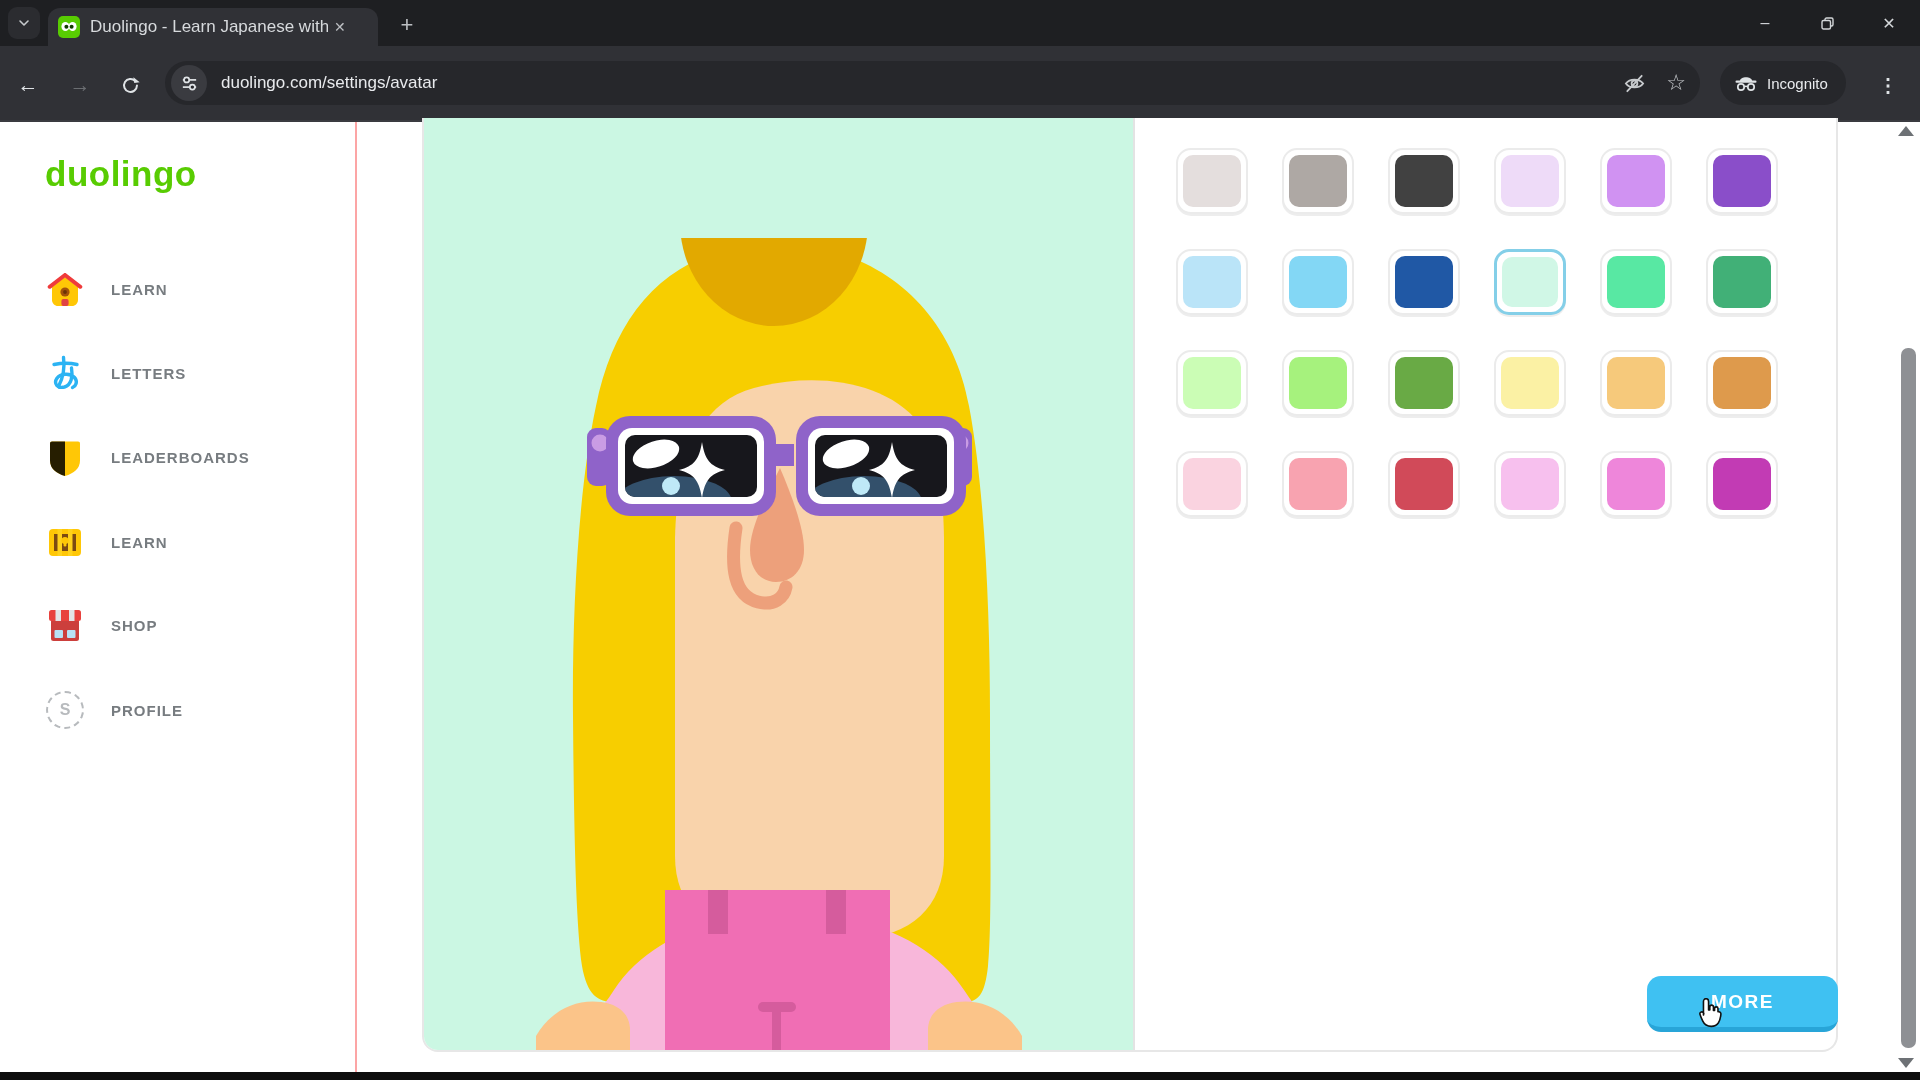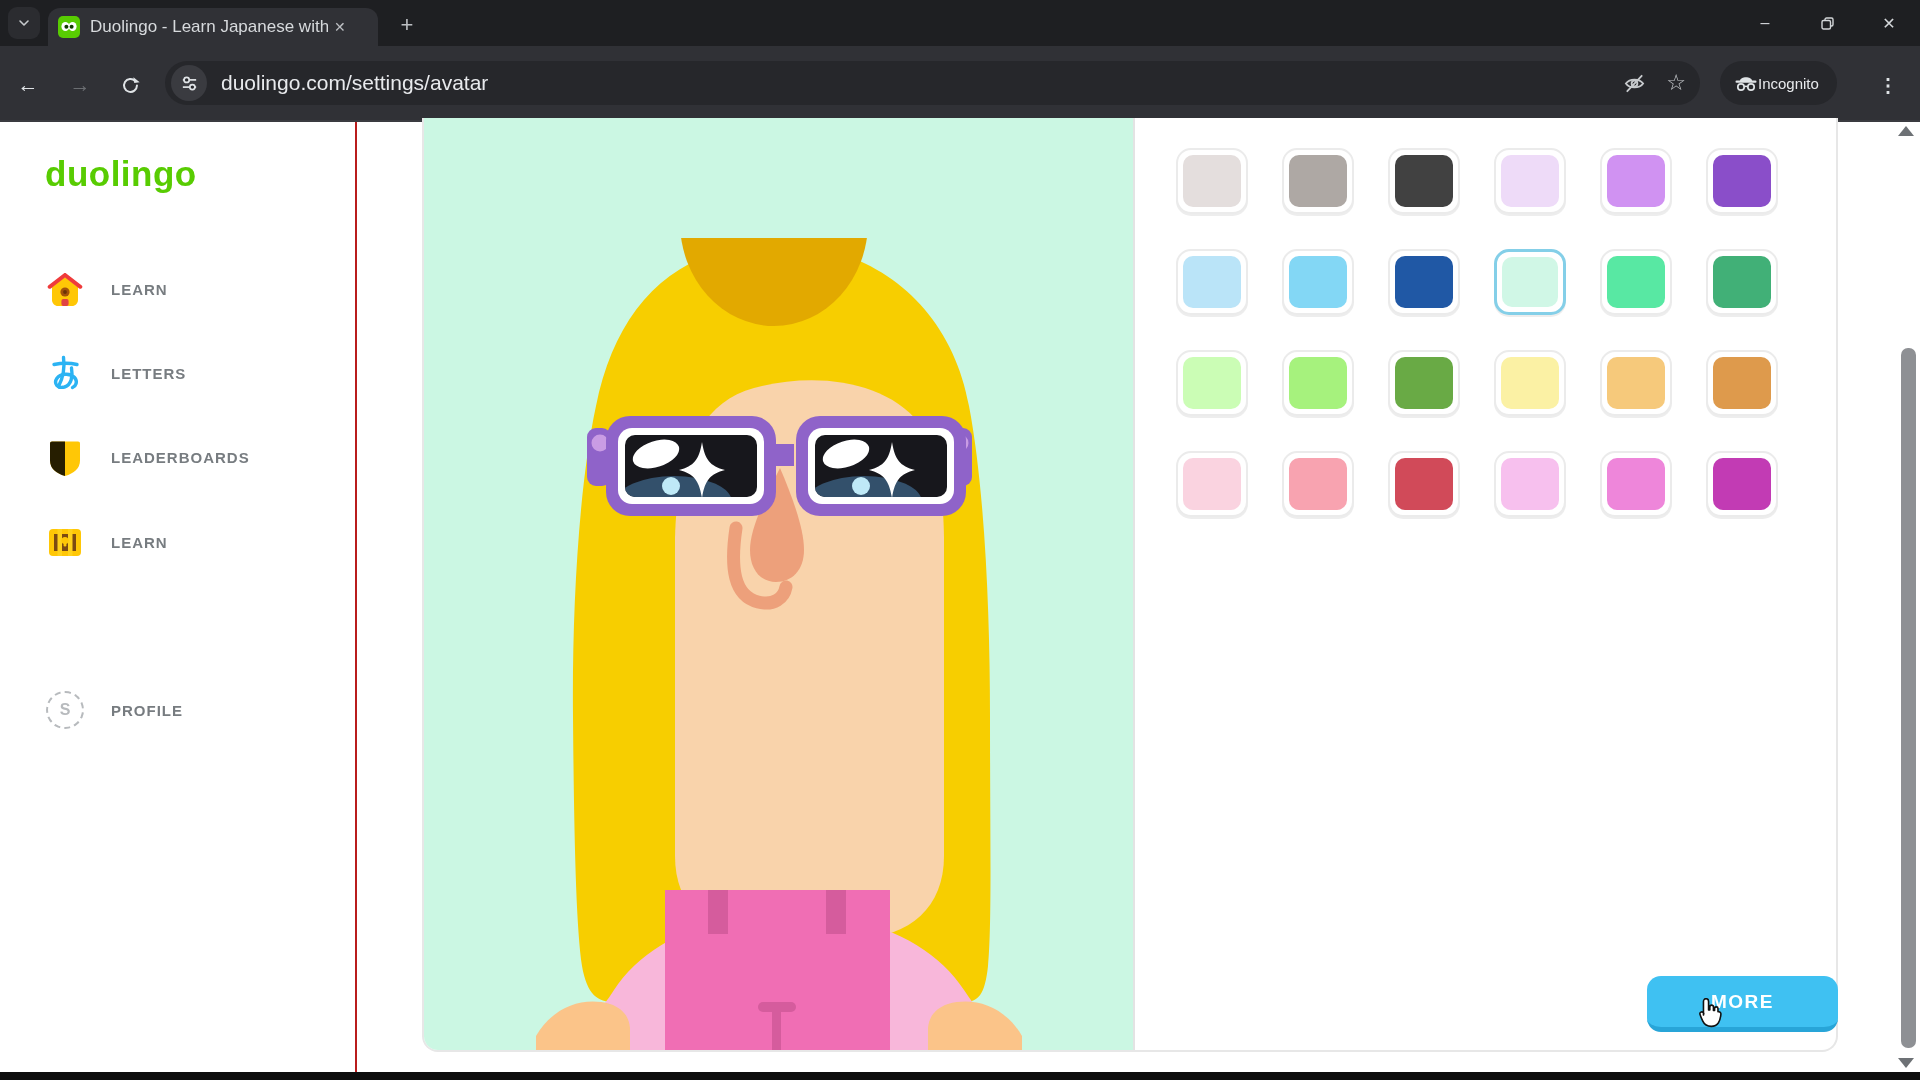--- a/index.html
+++ b/index.html
@@ -24,34 +24,34 @@
 
   .toolbar { position:absolute; left:0; top:46px; width:1920px; height:76px; background:#303136;
              border-bottom:2px solid #3a3b40; }
   .navbtn { position:absolute; top:22px; width:34px; height:34px; background:none; border:none;
             color:#dfe3e6; font-size:21px; display:flex; align-items:center; justify-content:center; }
   .navbtn.dim { color:#6b6e72; }
   .omnibox { position:absolute; left:165px; top:15px; width:1535px; height:44px; background:#26272b;
              border-radius:22px; display:flex; align-items:center; }
   .tune-circle { width:36px; height:36px; border-radius:50%; margin-left:6px; background:#3a3b40;
                  display:flex; align-items:center; justify-content:center; border:none; }
-  .url-text { color:#e8eaed; font-size:21px; margin-left:14px; flex:1 1 auto; }
+  .url-text { color:#e8eaed; font-size:17px; margin-left:14px; flex:1 1 auto; }
   .box-icon-btn { background:none; border:none; width:36px; height:36px; display:flex;
                   align-items:center; justify-content:center; margin-right:6px; }
   .incog-pill { position:absolute; left:1720px; top:15px; height:44px; padding:0 18px 0 14px; background:#26272b;
-                border-radius:22px; display:flex; align-items:center; border:none; }
+                border-radius:22px; display:flex; align-items:center; gap:9px; border:none; }
   .incog-label { color:#e8eaed; font-size:15px; }
   .kebab { position:absolute; left:1872px; top:22px; width:32px; height:34px; background:none; border:none;
            color:#dfe3e6; font-size:19px; font-weight:bold; }
 
   
   .content { position:absolute; left:0; top:122px; width:1920px; height:950px; background:#fff; }
 
   .sidebar { position:absolute; left:0; top:0; width:357px; height:950px; background:#fff;
-             border-right:2px solid #b91c1c; }
+             border-right:2px solid #fca5a5; }
   .logo { position:absolute; left:45px; top:32px; font-size:35px; font-weight:800;
           letter-spacing:0.5px; color:var(--brand_green,#58cc02); }
   .nav-item { position:absolute; left:24px; width:310px; height:60px; display:flex; align-items:center;
               gap:26px; padding-left:21px; border-radius:14px; background:none; border:none; cursor:pointer;text-align:right; }
   .nav-icon { width:40px; height:40px; flex:0 0 auto; display:flex; align-items:center; justify-content:center; }
   .nav-label { color:#777c80; font-size:15px; font-weight:700; letter-spacing:1px; }
   .profile-circ { width:38px; height:38px; border-radius:50%; border:2.5px dashed #b7babd;
                   display:flex; align-items:center; justify-content:center;
                   color:#b7babd; font-weight:700; font-size:16px; }
   .more-circ { width:38px; height:38px; border-radius:50%; background:#b75df0; display:flex;
@@ -222,20 +222,33 @@
             <rect x="9" y="12" width="22" height="17" fill="#7c4a12"></rect>
             <rect x="12.5" y="7" width="4.5" height="27" fill="#ffd21c"></rect>
             <rect x="23" y="7" width="4.5" height="27" fill="#ffd21c"></rect>
             <circle cx="20" cy="18.5" r="3.6" fill="#ffc706"></circle>
             <rect x="18.6" y="19" width="2.8" height="5.5" rx="1.2" fill="#ffc706"></rect>
           </svg>
         </span>
         <span class="nav-label">LEARN</span>
       </button>
 
+      <button class="nav-item" style="top:473px">
+        <span class="nav-icon">
+          <svg width="40" height="40" viewBox="0 0 40 40">
+            <rect x="6" y="14" width="28" height="22" rx="2.5" fill="#cc3f3c"></rect>
+            <rect x="9.5" y="25" width="8.5" height="8" rx="1" fill="#b8e2f5"></rect>
+            <rect x="22" y="25" width="8.5" height="8" rx="1" fill="#b8e2f5"></rect>
+            <rect x="4" y="5" width="32" height="11" rx="2.5" fill="#e8413d"></rect>
+            <rect x="10.5" y="5" width="5.5" height="11" fill="#e3e4e6"></rect>
+            <rect x="24" y="5" width="5.5" height="11" fill="#e3e4e6"></rect>
+          </svg>
+        </span>
+        <span class="nav-label">SHOP</span>
+      </button>
 
       <button class="nav-item" style="top:558px">
         <span class="nav-icon">
           <span class="profile-circ">S</span>
         </span>
         <span class="nav-label">PROFILE</span>
       </button>
 
     </aside>
 

